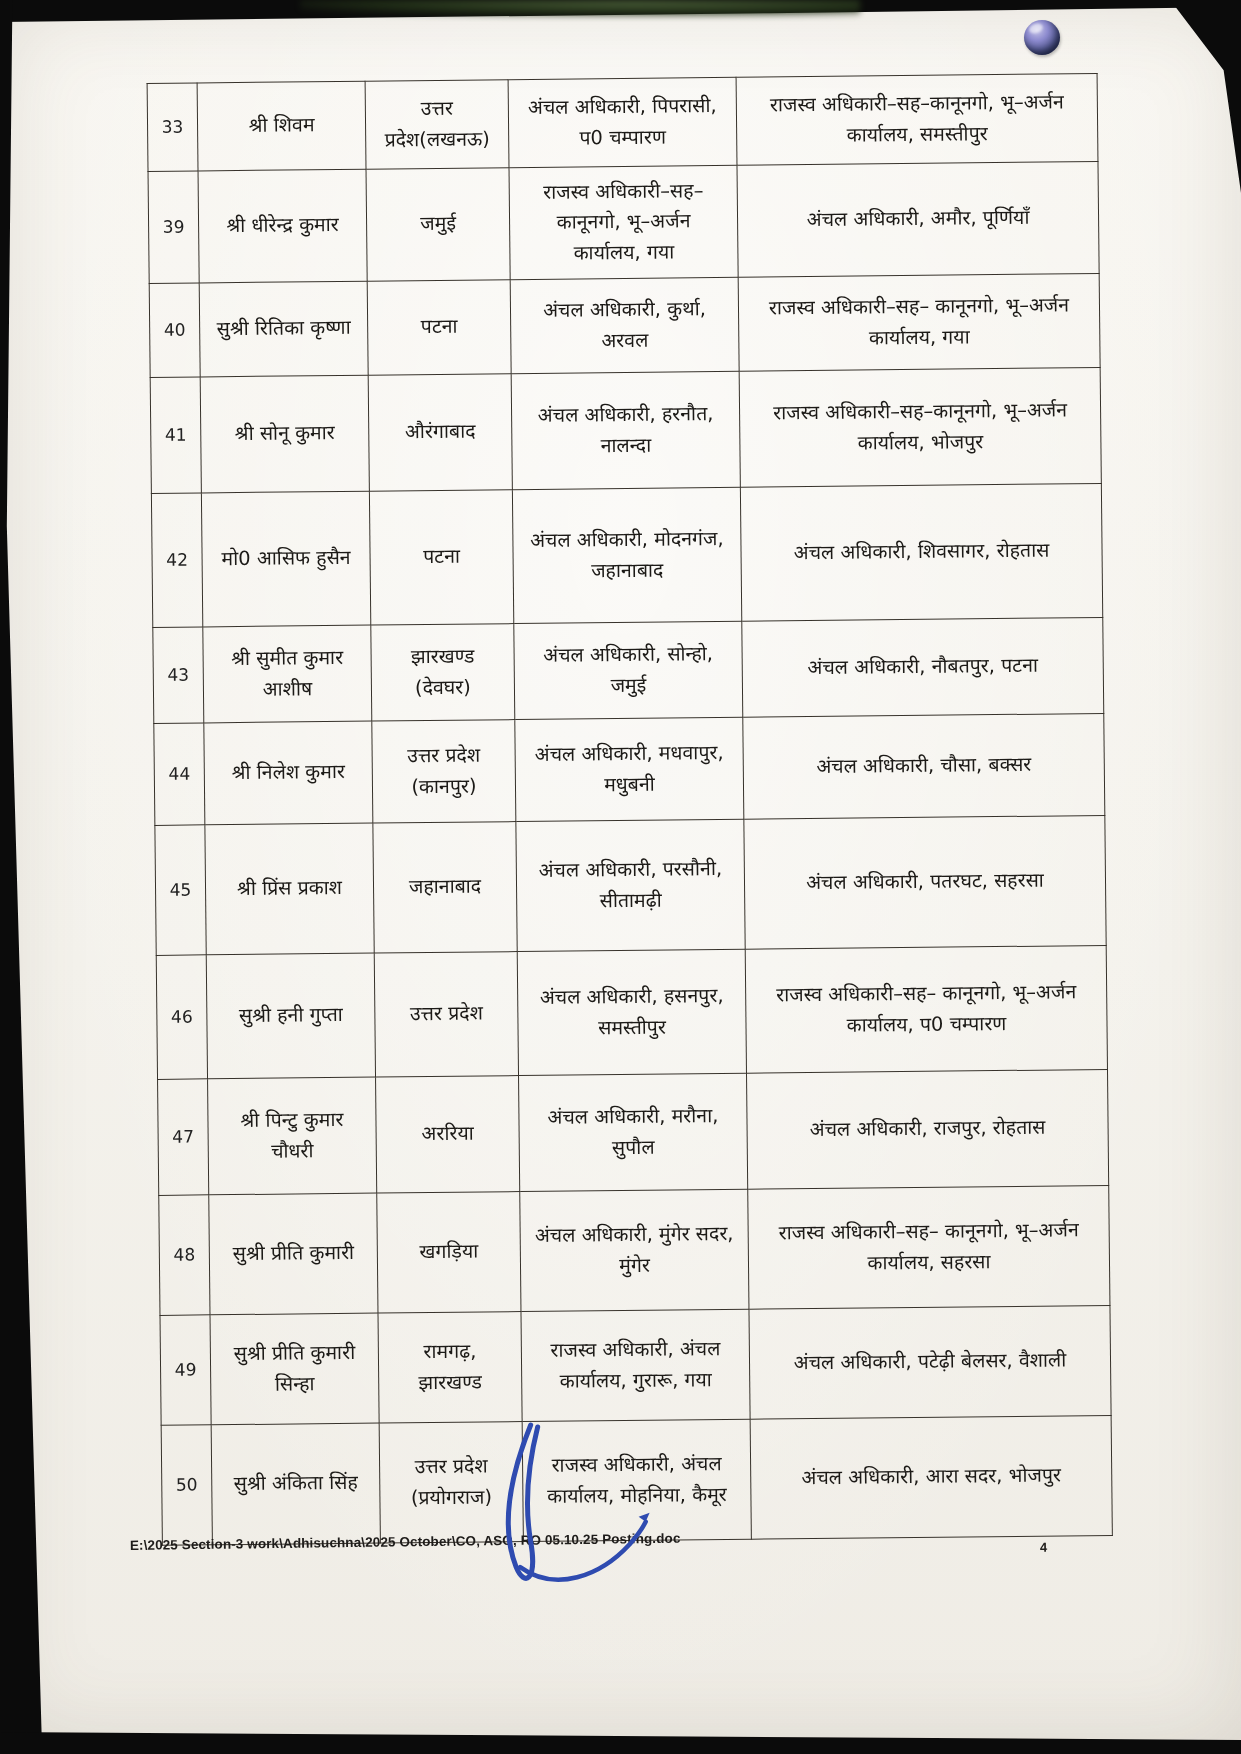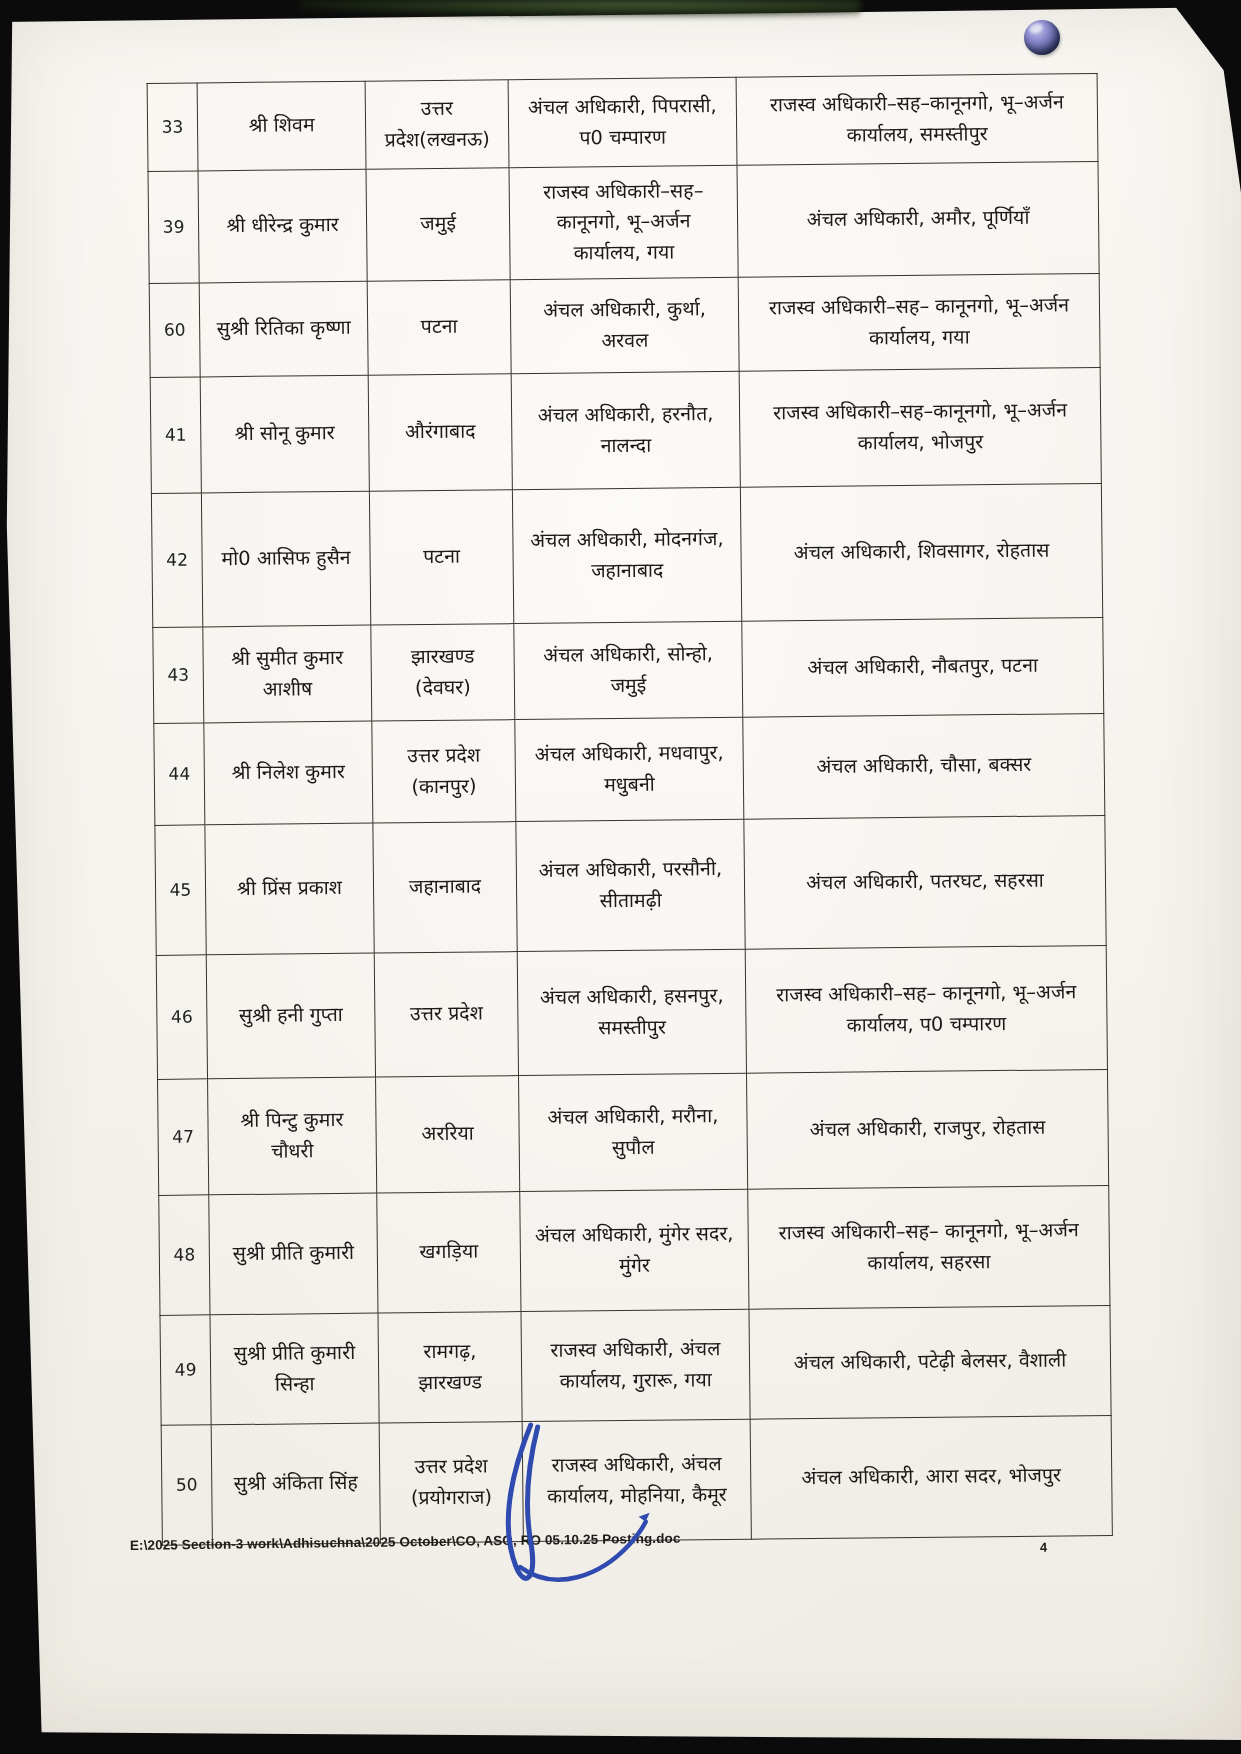--- a/index.html
+++ b/index.html
@@ -100,21 +100,21 @@
               <td class="c4">राजस्व अधिकारी–सह–कानूनगो, भू–अर्जन कार्यालय, समस्तीपुर</td>
             </tr>
             <tr style="height: 112px;">
               <td class="c0">39</td>
               <td class="c1">श्री धीरेन्द्र कुमार</td>
               <td class="c2">जमुई</td>
               <td class="c3">राजस्व अधिकारी–सह– कानूनगो, भू–अर्जन कार्यालय, गया</td>
               <td class="c4">अंचल अधिकारी, अमौर, पूर्णियाँ</td>
             </tr>
             <tr style="height: 94px;">
-              <td class="c0">60</td>
+              <td class="c0">40</td>
               <td class="c1">सुश्री रितिका कृष्णा</td>
               <td class="c2">पटना</td>
               <td class="c3">अंचल अधिकारी, कुर्था, अरवल</td>
               <td class="c4">राजस्व अधिकारी–सह– कानूनगो, भू–अर्जन कार्यालय, गया</td>
             </tr>
             <tr style="height: 116px;">
               <td class="c0">41</td>
               <td class="c1">श्री सोनू कुमार</td>
               <td class="c2">औरंगाबाद</td>
               <td class="c3">अंचल अधिकारी, हरनौत, नालन्दा</td>

